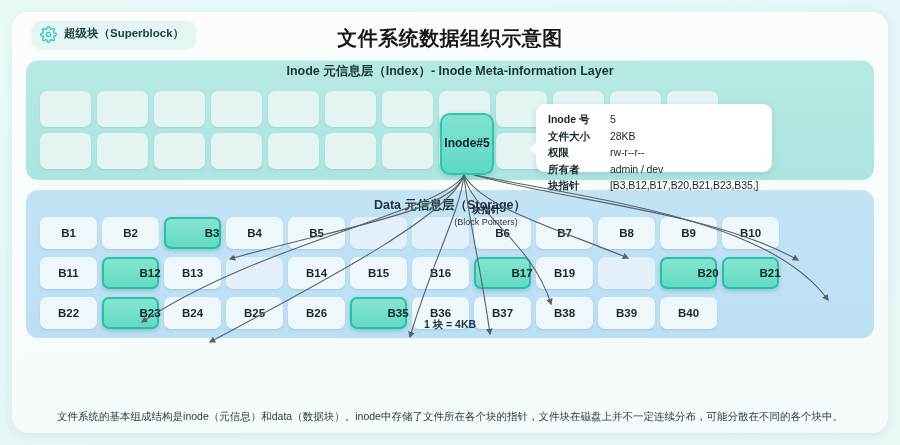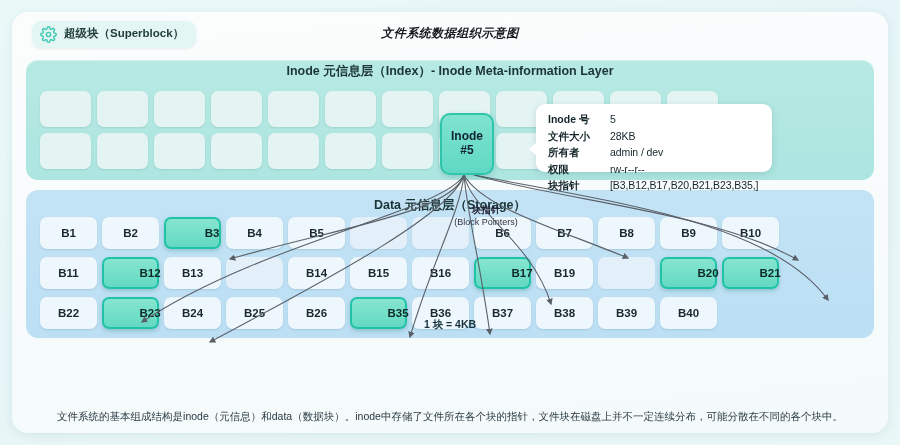--- a/index.html
+++ b/index.html
@@ -30,22 +30,22 @@
     position:absolute; left:20px; top:9px;
     display:flex; align-items:flex-start; gap:7px;
     background:#e4f6f3; border-radius:9px;
     padding:5px 12px 5px 8px;
     box-shadow:0 1px 3px rgba(70,120,120,.12);
   }
   .badge .ico { width:17px; height:17px; display:block; }
   .badge .lbl { font-size:11.5px; color:#1f3b3c; font-weight:700; white-space:nowrap; }
   .title {
     position:absolute; left:0; right:0; top:13px;
-    text-align:center; font-size:12px; font-weight:700;
-    color:#16191c; letter-spacing:.5px;font-style:italic;
+    text-align:center; font-size:20px; font-weight:700;
+    color:#16191c; letter-spacing:.5px;
   }
 
   
   .inode-layer {
     position:relative;
     margin:0 14px;
     height:120px;
     background:linear-gradient(180deg,#b7e9e3 0%, #ade5e0 100%);
     border-radius:12px;
     box-shadow:inset 0 1px 0 rgba(255,255,255,.45);
@@ -65,21 +65,21 @@
     background:#e3f4f3;
     border-radius:7px;
     box-shadow:0 1px 2px rgba(40,90,95,.14);
   }
   .inode-node {
     position:absolute; left:428px; top:101px;
     width:54px; height:62px;
     background:linear-gradient(180deg,#7fe3cf 0%, #5fd9c4 100%);
     border:2px solid #2fc5ab;
     border-radius:10px;
-    display:flex; flex-direction:column; align-items:center; justify-content:center;
+    display:flex; flex-direction:row; align-items:center; justify-content:center;
     font-size:12px; font-weight:600; color:#123; line-height:1.15;
     box-shadow:0 2px 5px rgba(30,120,110,.25);
     z-index:6;
   }
   .inode-panel {
     position:absolute; left:524px; top:92px;
     width:236px; height:68px;
     background:#ffffff;
     border-radius:9px;
     box-shadow:0 2px 7px rgba(50,100,110,.18);
@@ -205,26 +205,26 @@
     <div class="inode-panel" id="inode-panel">
         <div class="meta-row">
           <div class="meta-k">Inode 号</div>
           <div class="meta-v">5</div>
         </div>
         <div class="meta-row">
           <div class="meta-k">文件大小</div>
           <div class="meta-v">28KB</div>
         </div>
         <div class="meta-row">
+          <div class="meta-k">权限</div>
+          <div class="meta-v">rw-r--r--</div>
+        </div>
+        <div class="meta-row">
           <div class="meta-k">所有者</div>
           <div class="meta-v">admin / dev</div>
-        </div>
-        <div class="meta-row">
-          <div class="meta-k">权限</div>
-          <div class="meta-v">rw-r--r--</div>
         </div>
         <div class="meta-row">
           <div class="meta-k">块指针</div>
           <div class="meta-v">[B3,B12,B17,B20,B21,B23,B35,]</div>
         </div>
       </div>
 
     <svg class="arrows" viewBox="0 0 876 421">
       <defs>
         <marker id="ah" viewBox="0 0 10 10" refX="8" refY="5" markerWidth="6" markerHeight="6" orient="auto-start-reverse">

